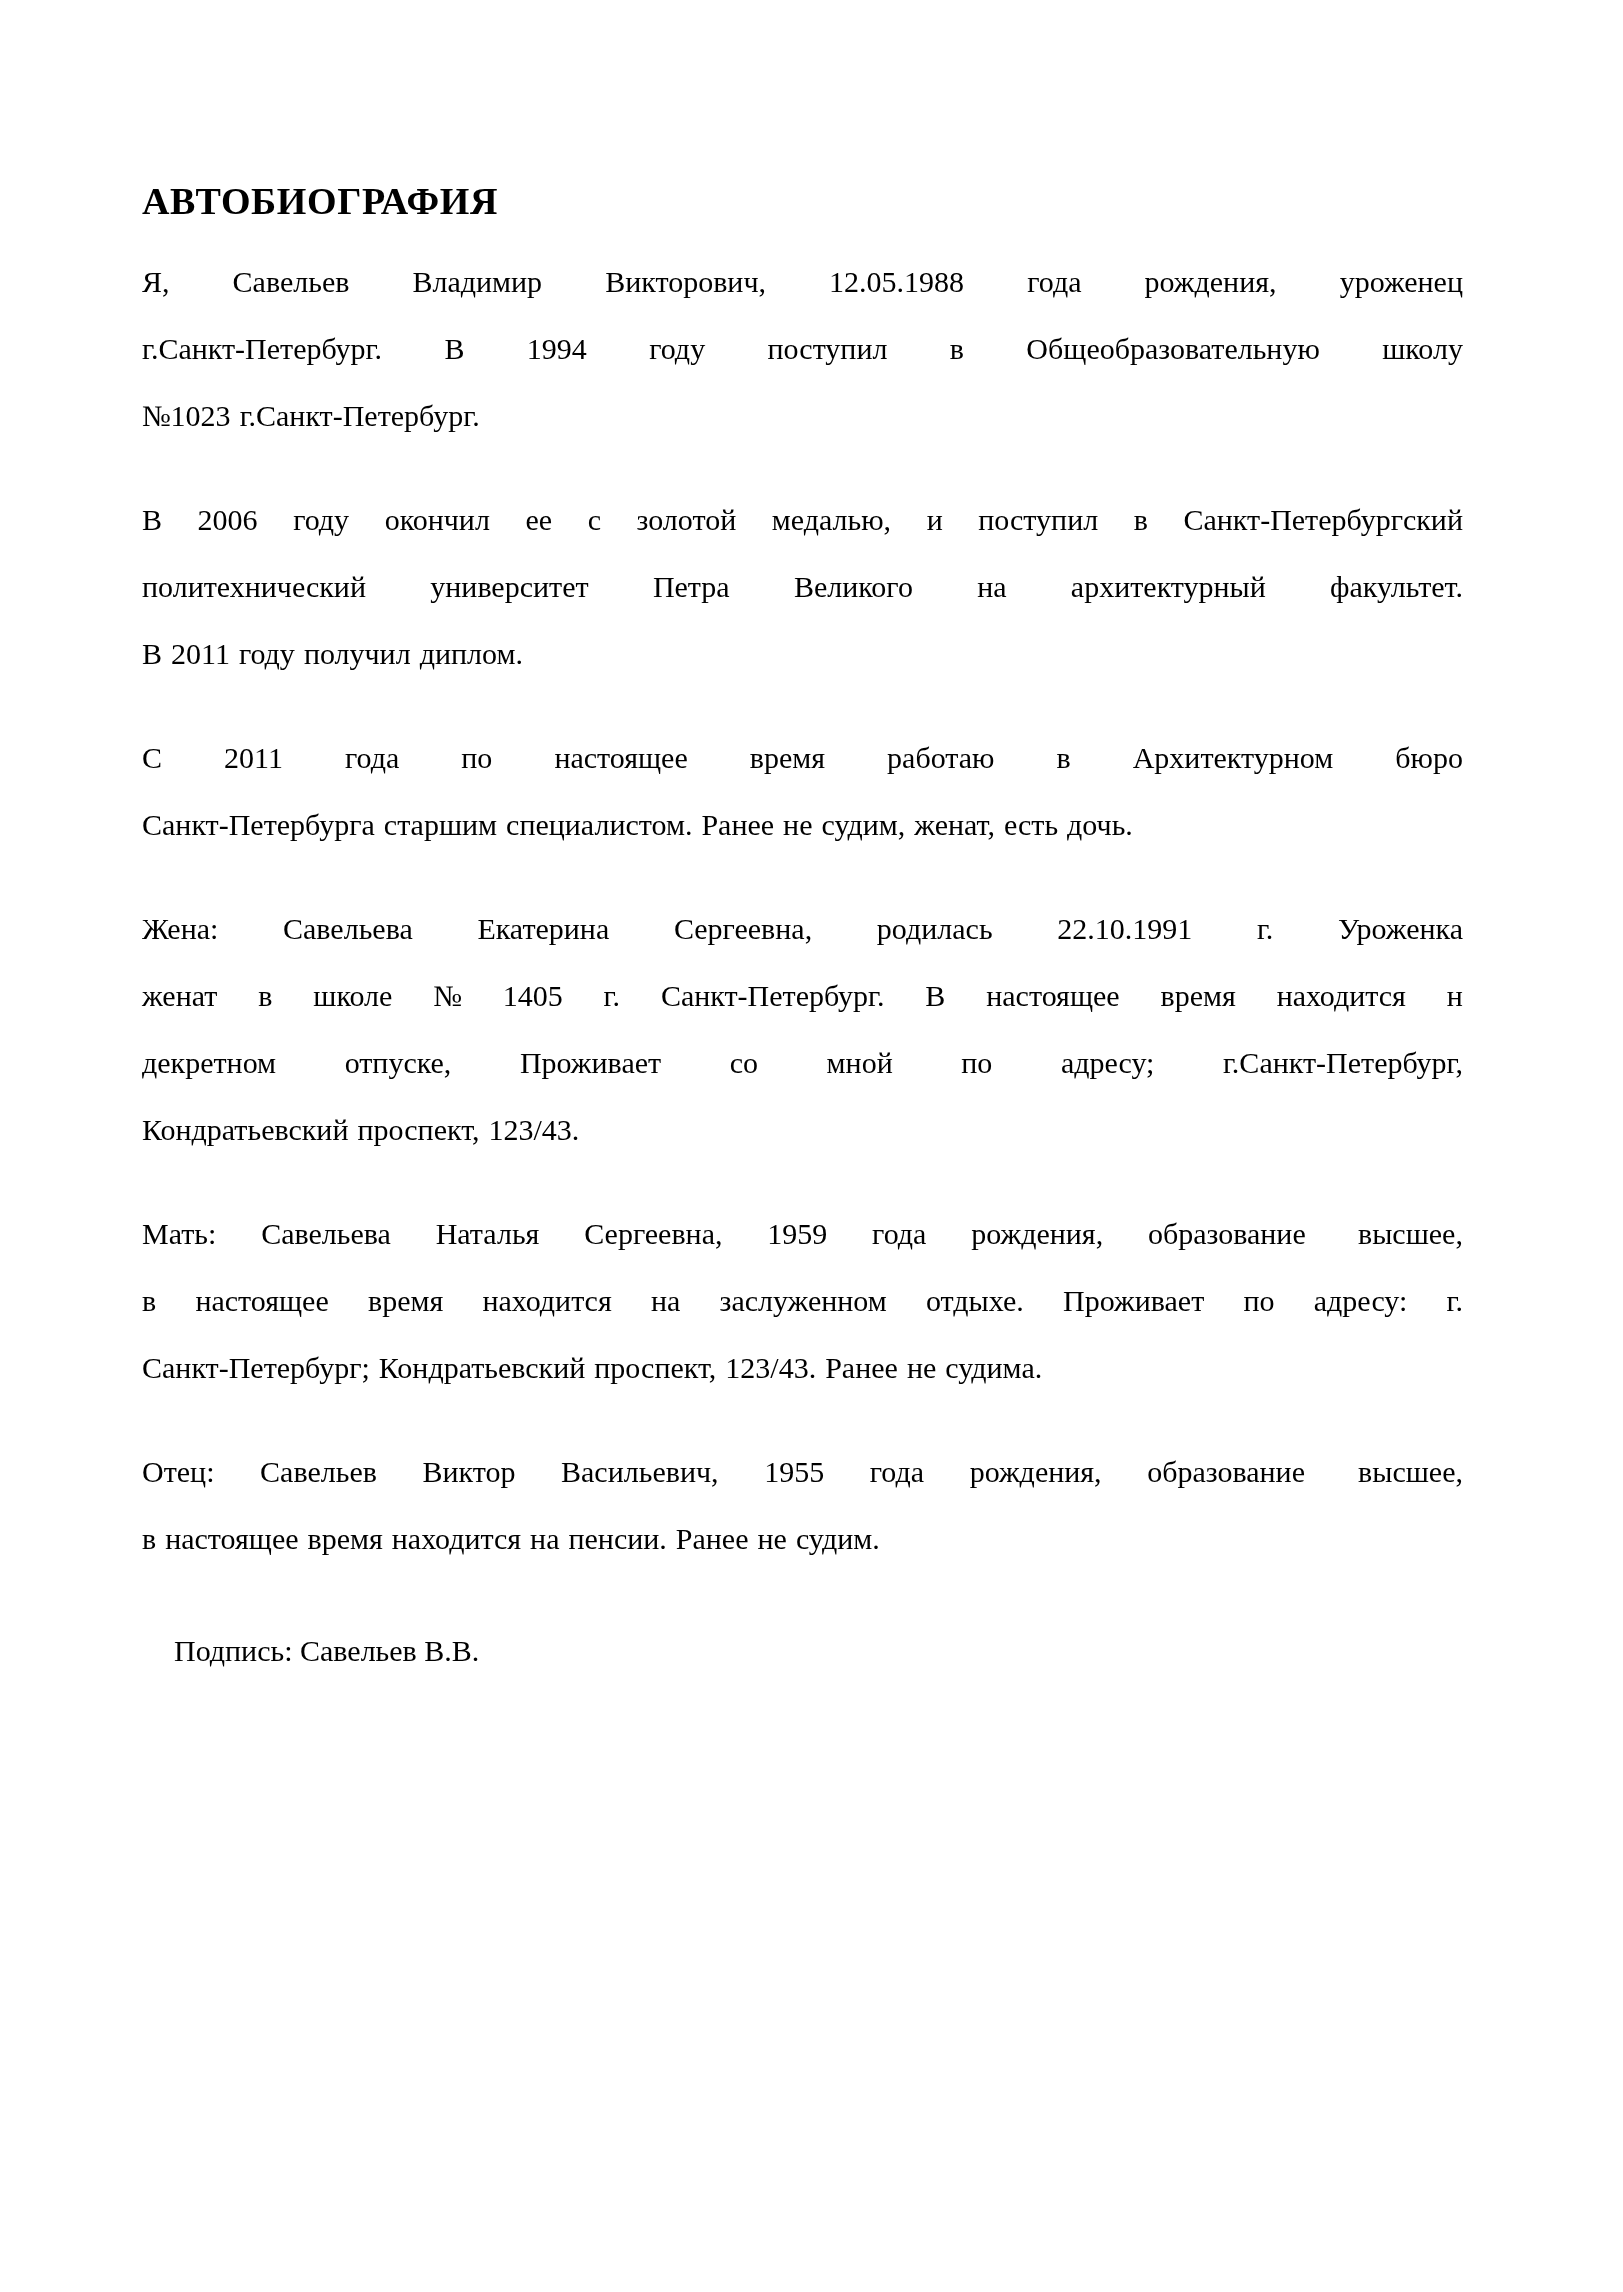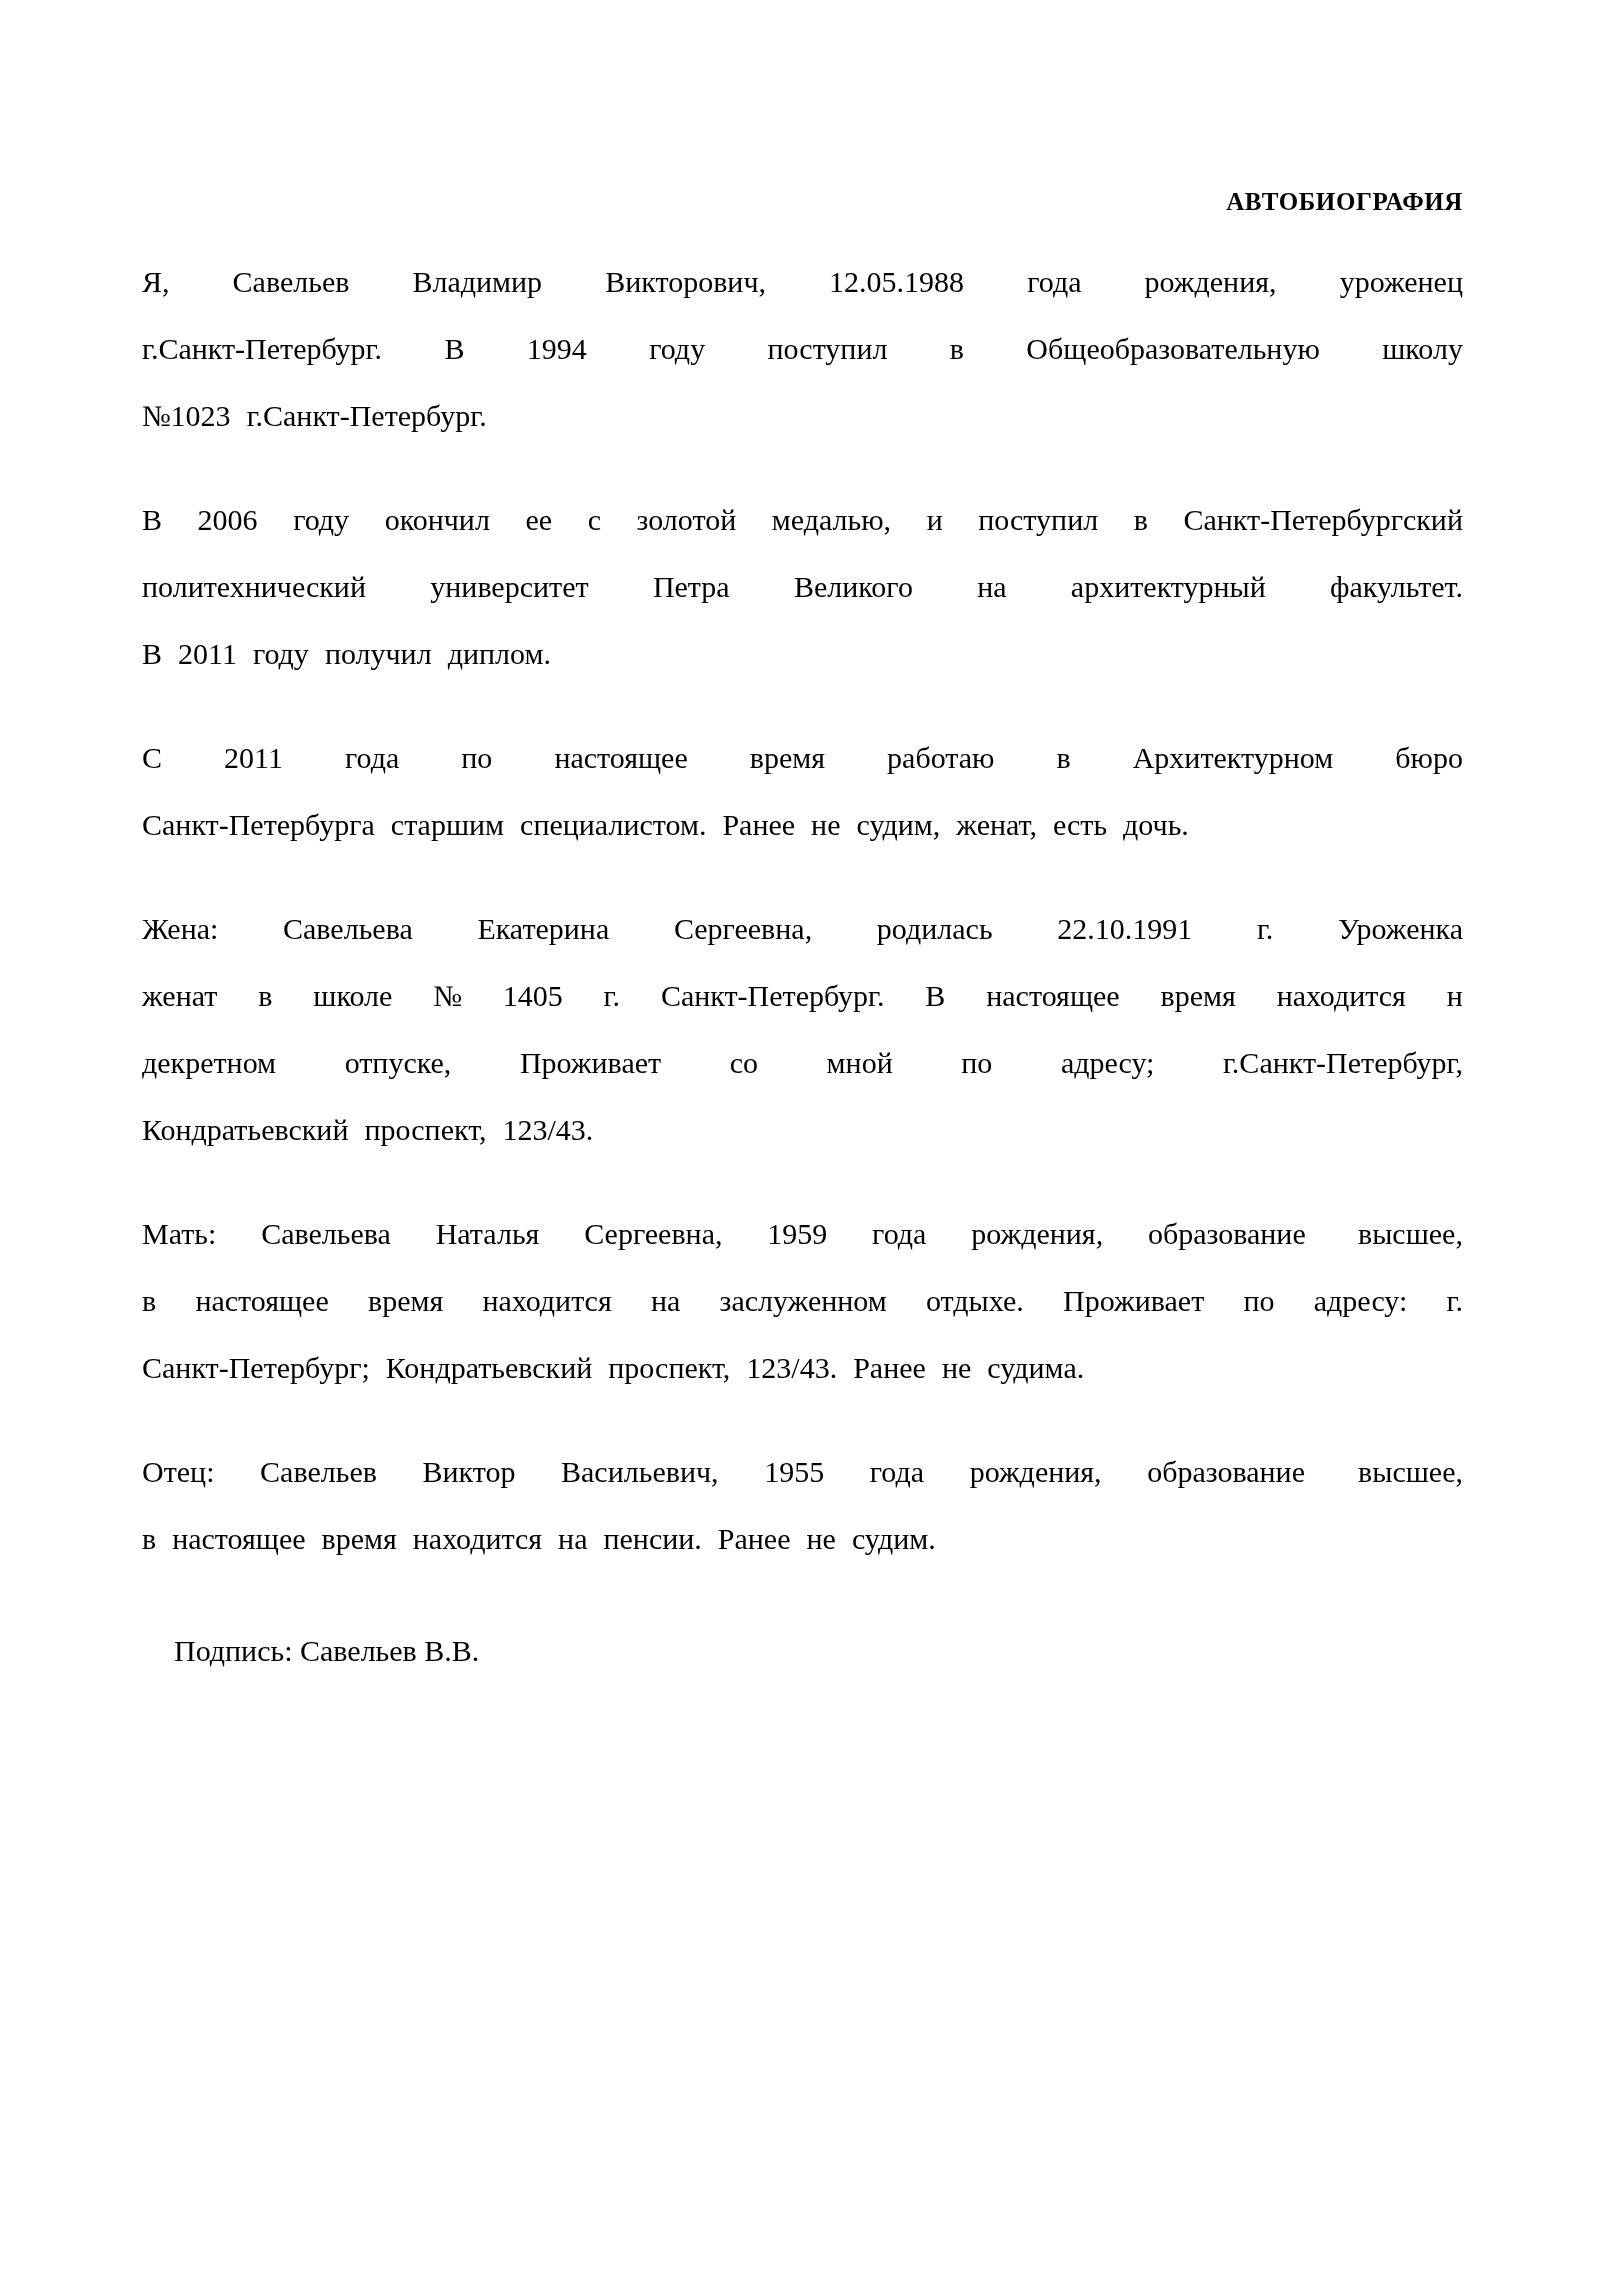--- a/index.html
+++ b/index.html
@@ -21,22 +21,22 @@
   }
 
   .doc-body {
     position: absolute;
     left: 142px;
     top: 182px;
     width: 1321px;
   }
 
   .doc-title {
-    text-align: right;
-    font-size: 25px;
+    text-align: left;
+    font-size: 38px;
     line-height: 39px;
     letter-spacing: 0.6px;
     margin: 0 0 27.4px 0;
     white-space: pre;
   }
 
   
   .para-lines {
     font-size: 30px;
     margin: 0;
@@ -56,21 +56,20 @@
   }
 
   
   .ln.just {
     justify-content: space-between;
   }
 
   
   .ln.flush {
     justify-content: flex-start;
-    gap: 7px;
   }
 
   .ln.flush > span + span {
     margin-left: 0.30em;
   }
 
   .w {
     display: inline-block;
     white-space: pre;
   }

